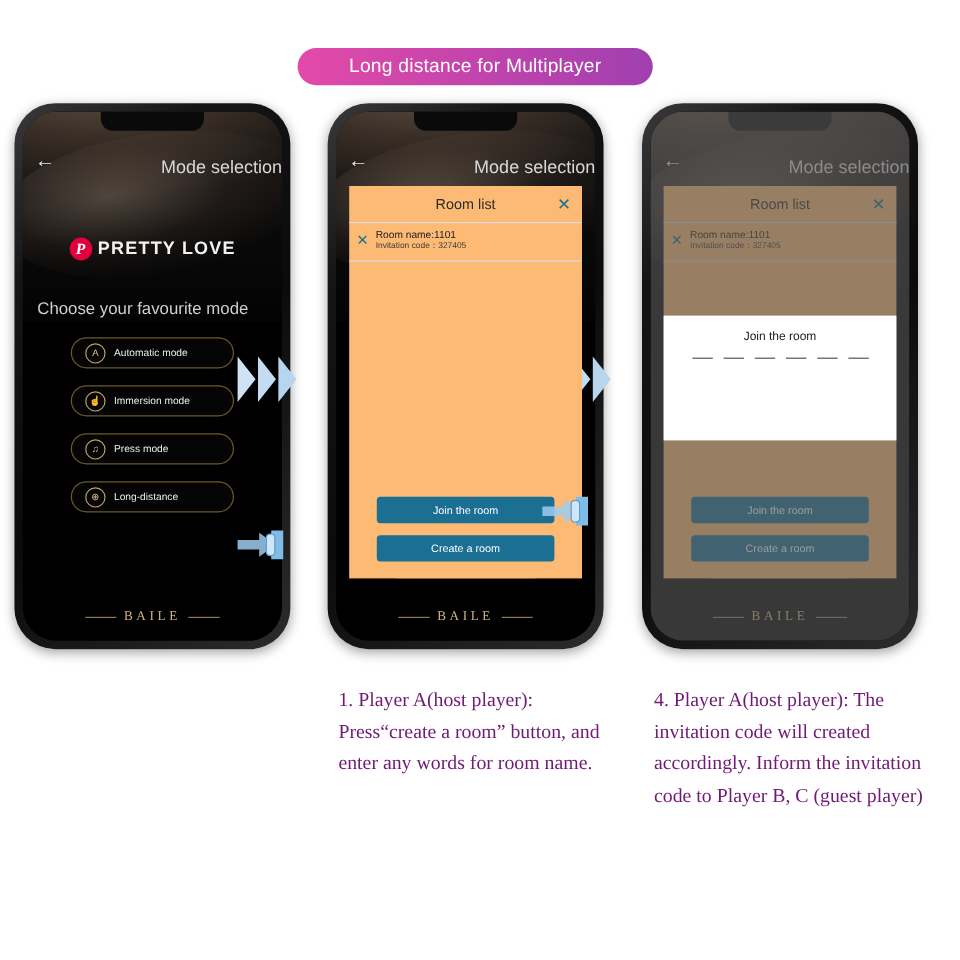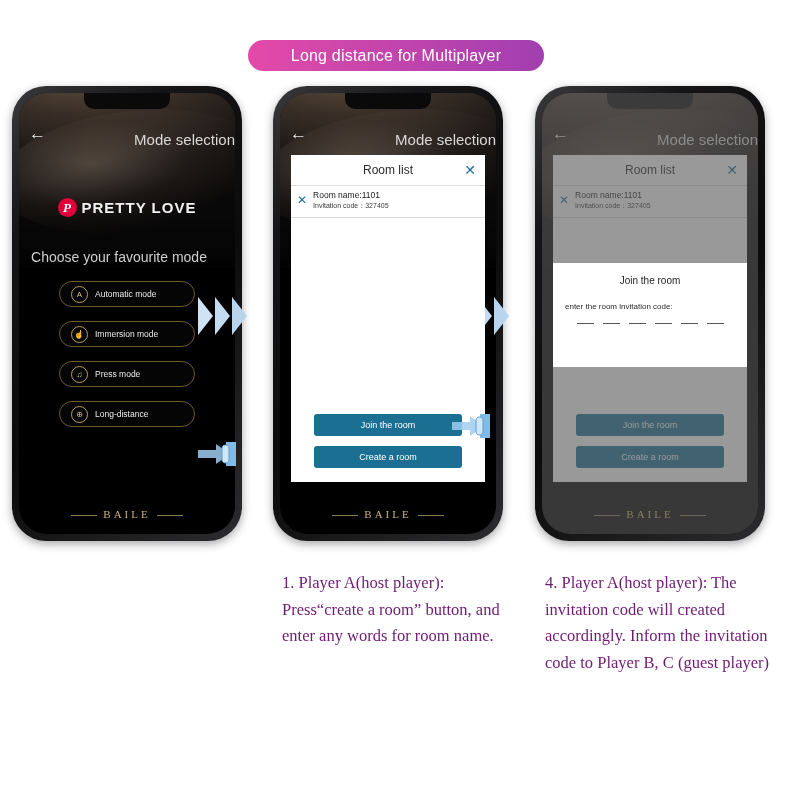--- a/index.html
+++ b/index.html
@@ -223,21 +223,21 @@
   }
   .remote-lbl { color: #ececec; font-size: 8.5px; }
 
   
   .dialog {
     position: absolute;
     left: 11px;
     right: 11px;
     top: 62px;
     bottom: 52px;
-    background: #ffffff;
+    background: #fdba74;
     z-index: 7;
     display: flex;
     flex-direction: column;
   }
   .dlg-head {
     position: relative;
     height: 30px;
     border-bottom: 1px solid #dcdcdc;
     display: flex;
     align-items: center;
@@ -498,21 +498,20 @@
       <div class="dlg-actions">
         <div class="dlg-btn">Join the room</div>
         <div class="dlg-btn">Create a room</div>
       </div>
     </div>
 
     <div class="grey-veil"></div>
 
     <div class="join-dialog">
       <div class="join-title">Join the room</div>
-      <div class="join-sub">enter the room invitation code:</div>
       <div class="code-dashes">
         <div class="dash"></div>
         <div class="dash"></div>
         <div class="dash"></div>
         <div class="dash"></div>
         <div class="dash"></div>
         <div class="dash"></div>
       </div>
     </div>
 

